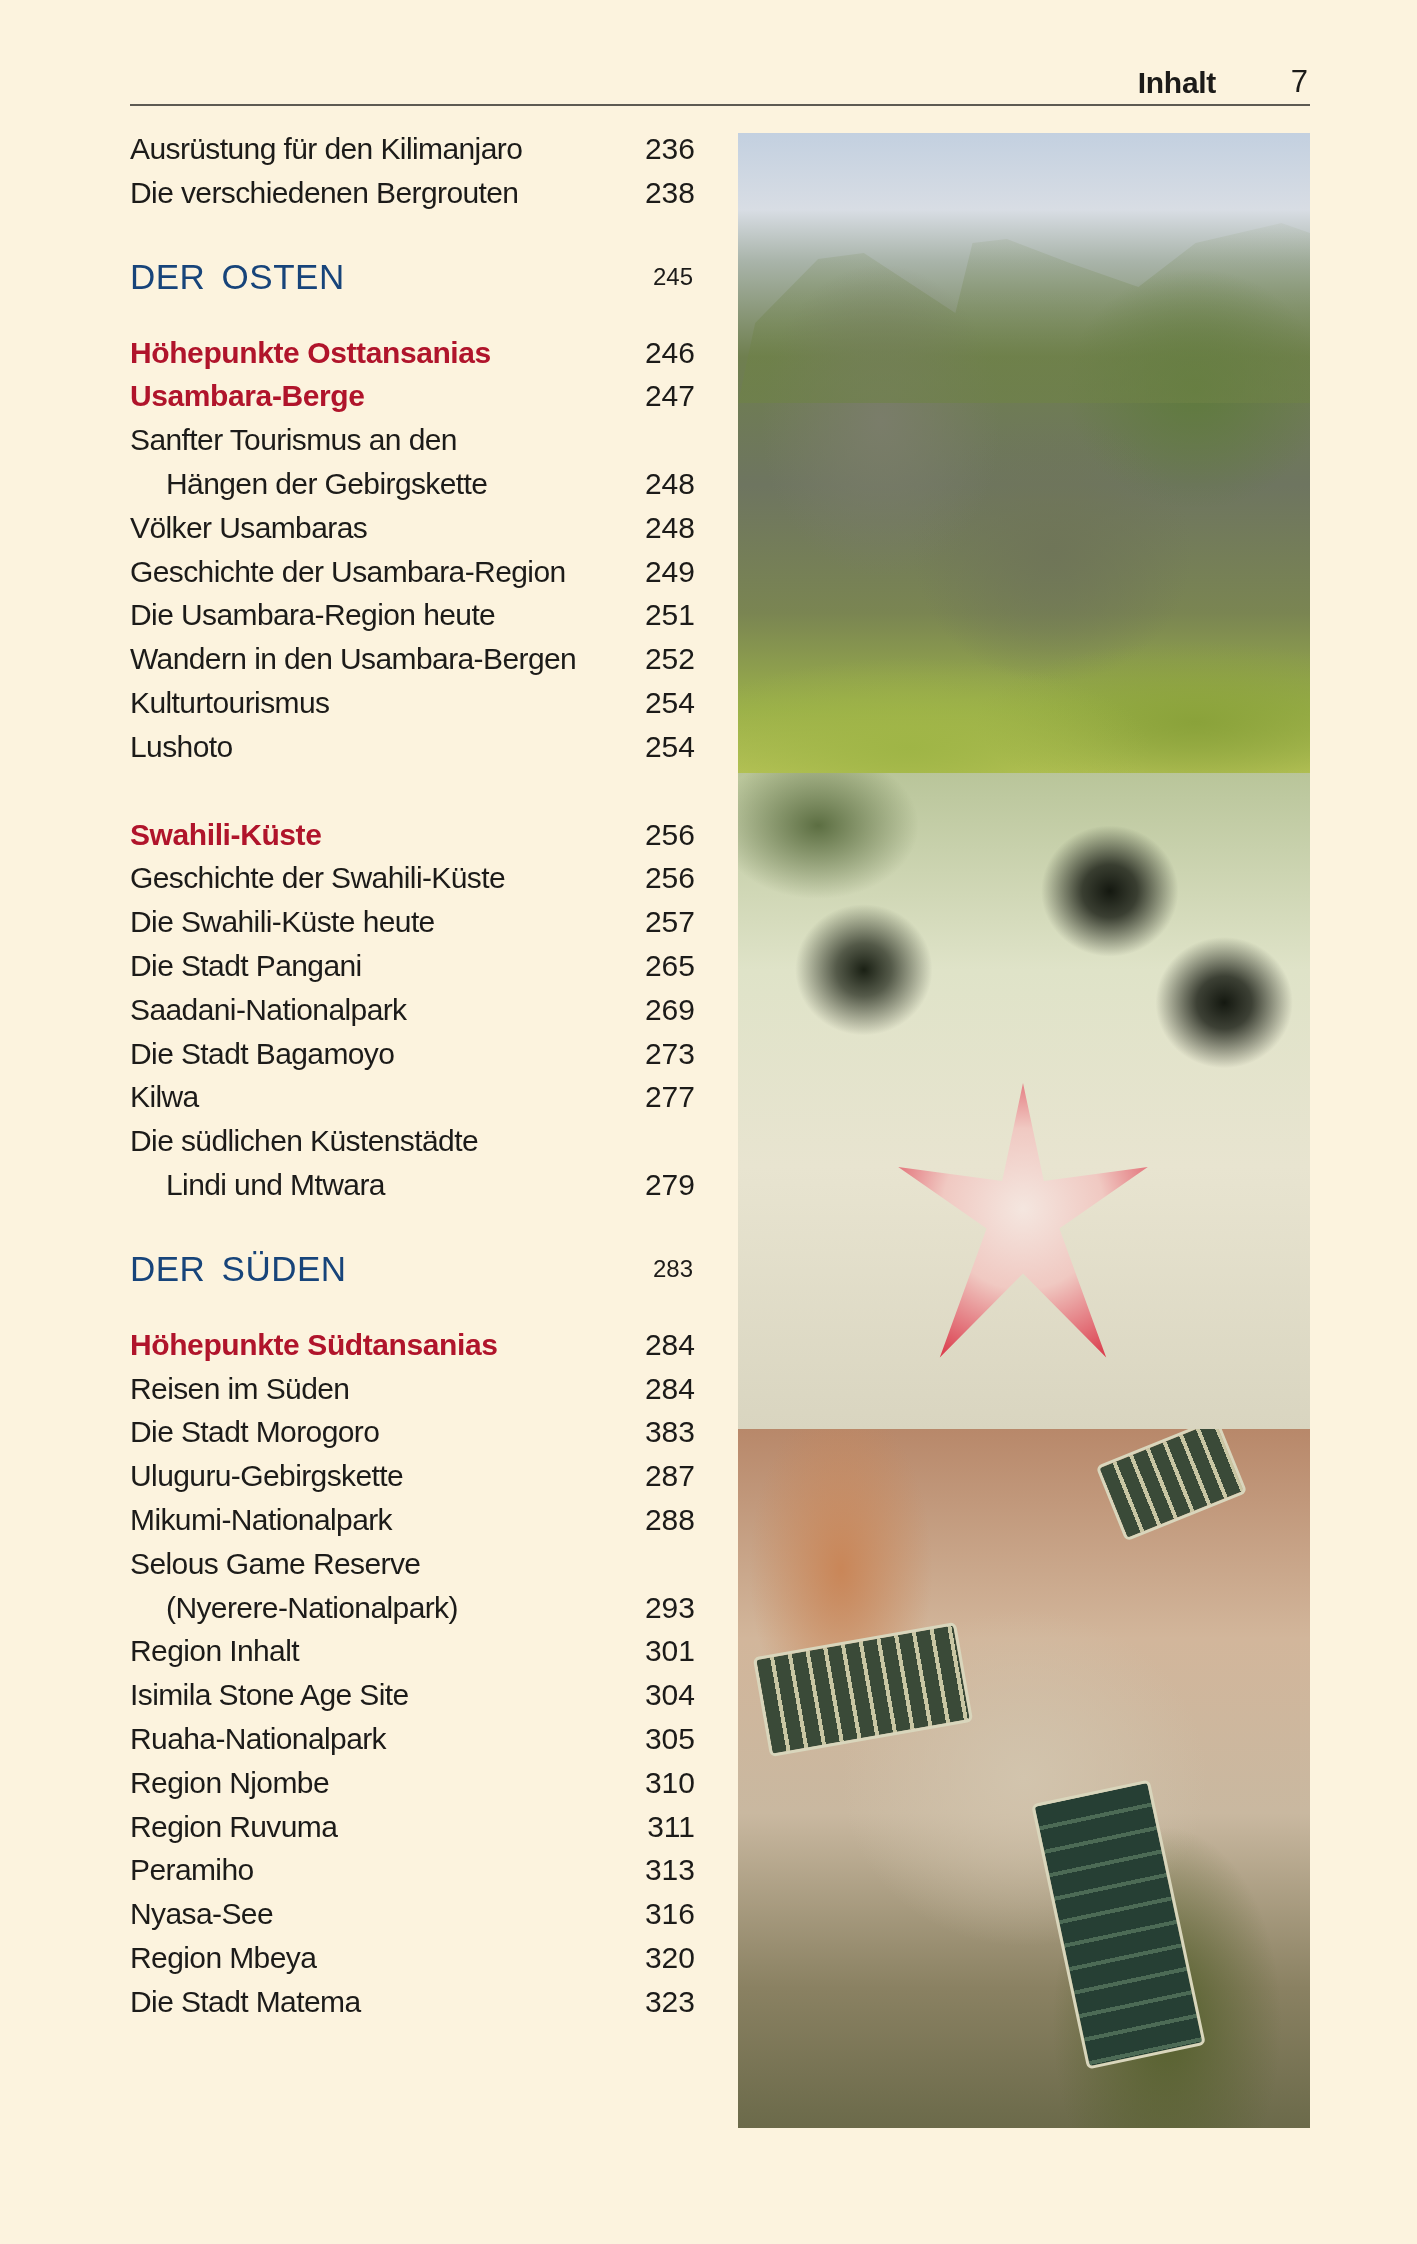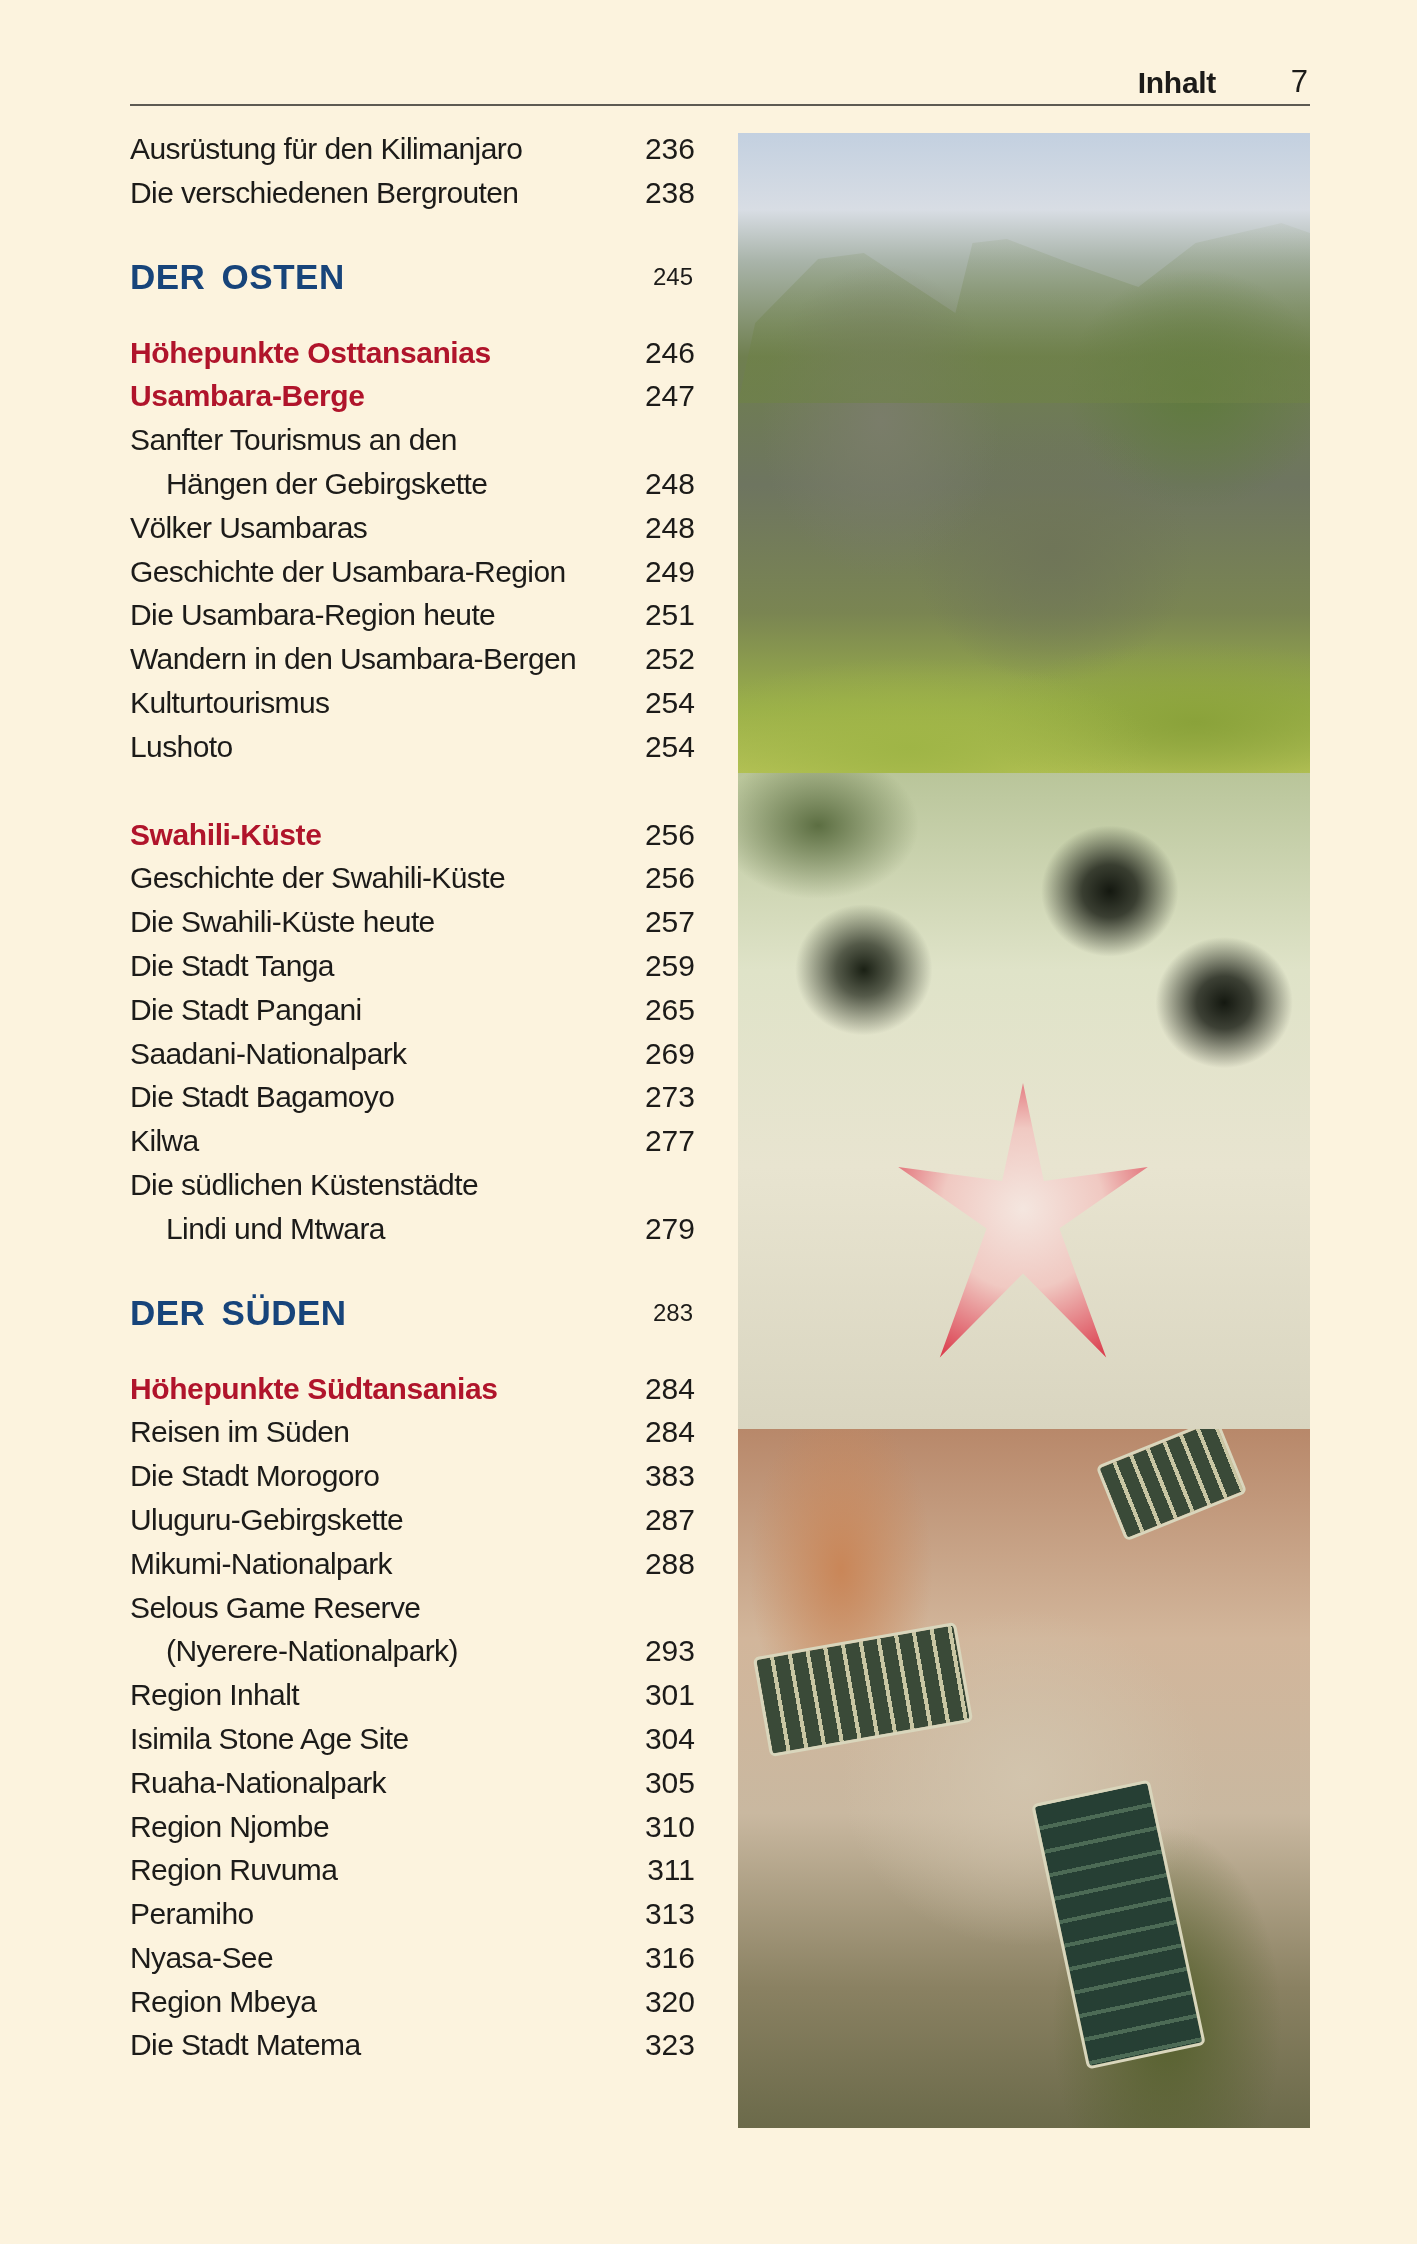--- a/index.html
+++ b/index.html
@@ -25,21 +25,21 @@
   }
   .row {
     position: relative; height: 43.8px; line-height: 43.8px;
     font-size: 30px; white-space: nowrap; letter-spacing: -0.6px;
   }
   .row .label { position: absolute; left: 0; }
   .row .page { position: absolute; right: 0; letter-spacing: 0; }
   .row.indent .label { left: 36px; }
   .row.red .label { color: #b0142b; font-weight: bold; letter-spacing: -0.4px; }
   .row.section { height: 56px; line-height: 56px; }
-  .row.section .label { color: #17447a; font-weight: bold; font-size: 35px; letter-spacing: 0.5px; word-spacing: 6px; }
+  .row.section .label { color: #17447a; font-weight: normal; font-size: 35px; letter-spacing: 0.5px; word-spacing: 6px; }
   .row.section .page { font-size: 24px; right: 2px; }
   .spacer-l { height: 44px; }
   .spacer-m { height: 34px; }
   .spacer-s { height: 26px; }
 
   .photos {
     position: absolute; left: 738px; top: 133px; width: 572px; height: 1995px;
   }
   .photo { position: absolute; left: 0; width: 572px; overflow: hidden; }
   .photo-mountain {
@@ -158,24 +158,20 @@
       <span class="label">Swahili-Küste</span>
       <span class="page">256</span>
     </div>
   <div class="row">
       <span class="label">Geschichte der Swahili-Küste</span>
       <span class="page">256</span>
     </div>
   <div class="row">
       <span class="label">Die Swahili-Küste heute</span>
       <span class="page">257</span>
-    </div>
-  <div class="row">
-      <span class="label">Die Stadt Tanga</span>
-      <span class="page">259</span>
     </div>
   <div class="row">
       <span class="label">Die Stadt Pangani</span>
       <span class="page">265</span>
     </div>
   <div class="row">
       <span class="label">Saadani-Nationalpark</span>
       <span class="page">269</span>
     </div>
   <div class="row">

